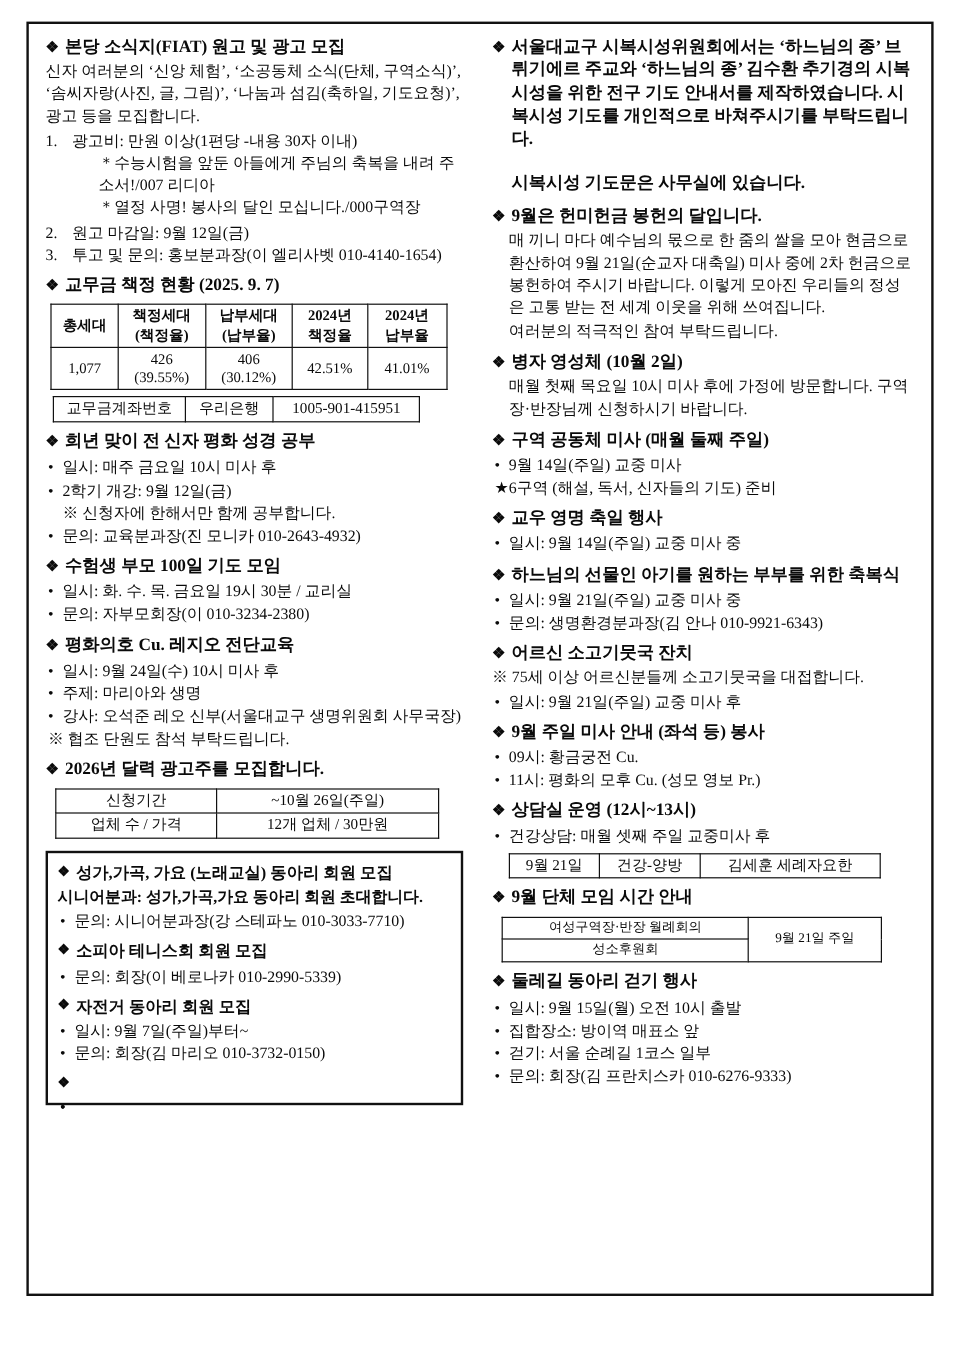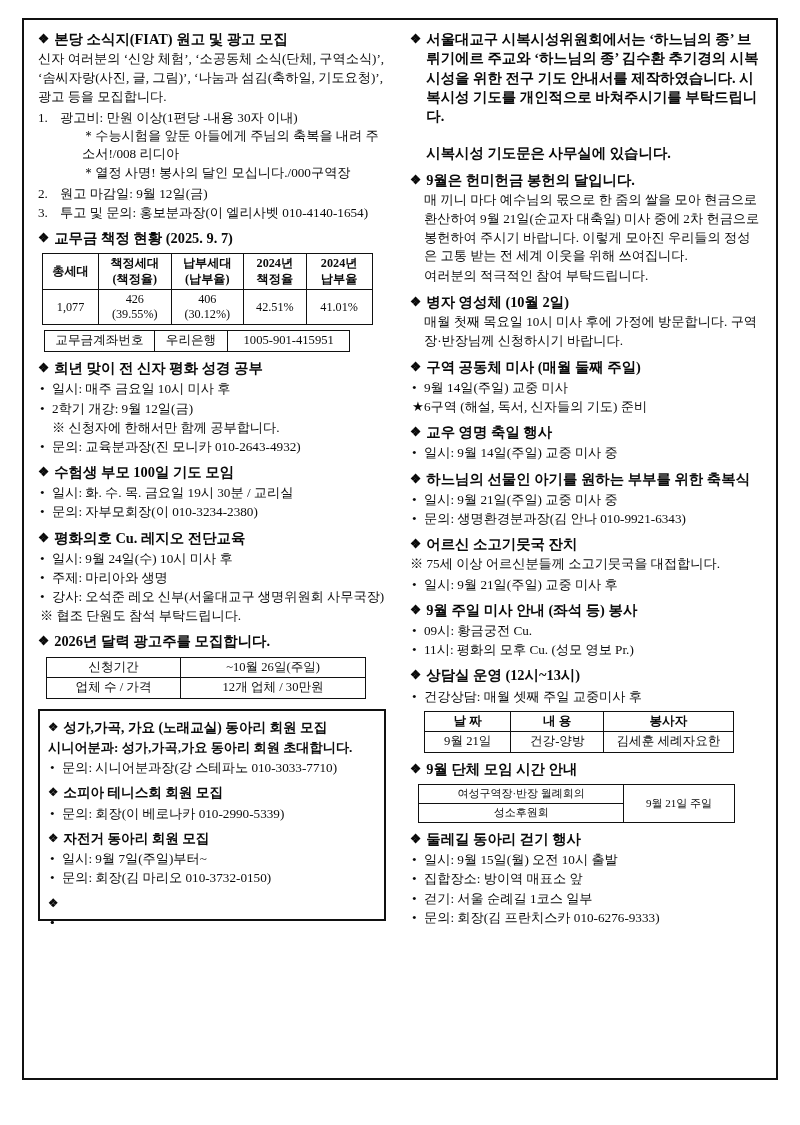--- a/index.html
+++ b/index.html
@@ -112,21 +112,21 @@
         <div class="h">
           <span class="dia">❖</span>
           <span class="txt">본당 소식지(FIAT) 원고 및 광고 모집</span>
         </div>
         <div class="body">
           <div class="p">신자 여러분의 ‘신앙 체험’, ‘소공동체 소식(단체, 구역소식)’, ‘솜씨자랑(사진, 글, 그림)’, ‘나눔과 섬김(축하일, 기도요청)’, 광고 등을 모집합니다.</div>
           <ol class="num">
             <li><span class="n">1.</span><span>광고비: 만원 이상(1편당 -내용 30자 이내)</span></li>
           </ol>
           <div class="indent2">
-            <div style="padding-left:18px">＊수능시험을 앞둔 아들에게 주님의 축복을 내려 주소서!/008 리디아</div>
+            <div style="padding-left:18px">＊수능시험을 앞둔 아들에게 주님의 축복을 내려 주소서!/007 리디아</div>
             <div style="padding-left:18px">＊열정 사명! 봉사의 달인 모십니다./000구역장</div>
           </div>
           <ol class="num">
             <li><span class="n">2.</span><span>원고 마감일: 9월 12일(금)</span></li>
             <li><span class="n">3.</span><span>투고 및 문의: 홍보분과장(이 엘리사벳 010-4140-1654)</span></li>
           </ol>
         </div>
       </div>
 
       <div class="blk">
@@ -364,25 +364,20 @@
       <div class="blk">
         <div class="h">
           <span class="dia">❖</span>
           <span class="txt">상담실 운영 (12시~13시)</span>
         </div>
         <ul>
           <li><span class="b">•</span><span>건강상담: 매월 셋째 주일 교중미사 후</span></li>
         </ul>
         <table class="bordered t-counsel">
           <tbody>
-              <tr>
-            <th style="width:28%">날 짜</th>
-            <th style="width:30%">내 용</th>
-            <th style="width:42%">봉사자</th>
-          </tr>
           <tr>
             <td>9월 21일</td>
             <td>건강-양방</td>
             <td>김세훈 세례자요한</td>
           </tr>
         </tbody>
           </table>
       </div>
 
       <div class="blk">

